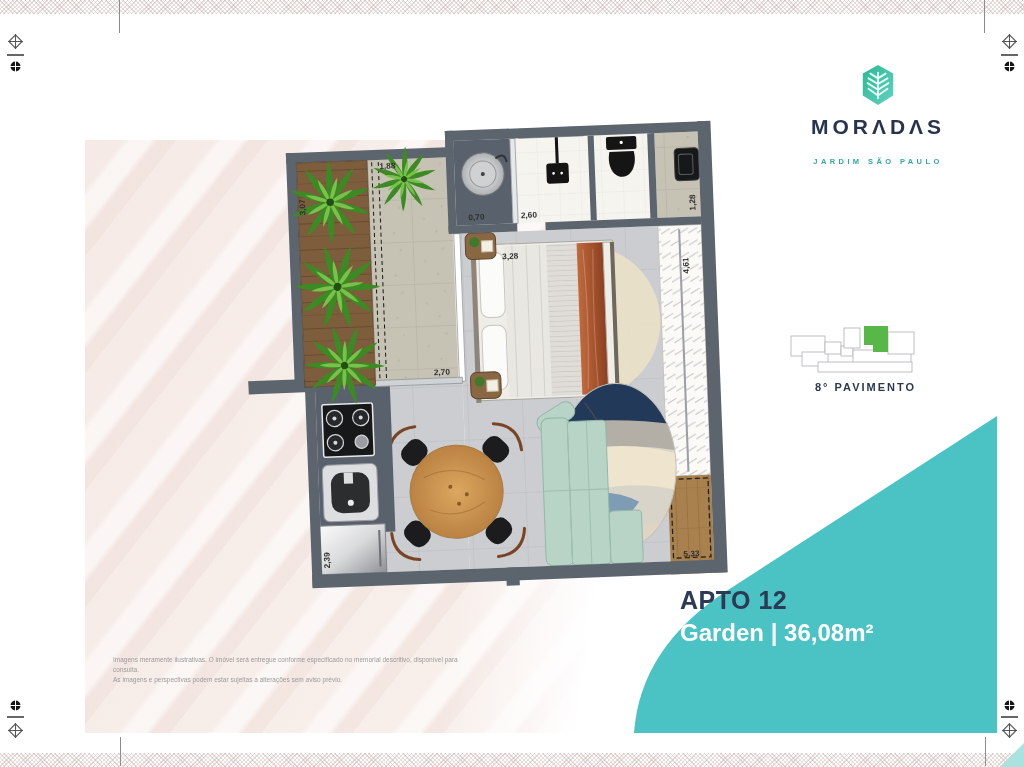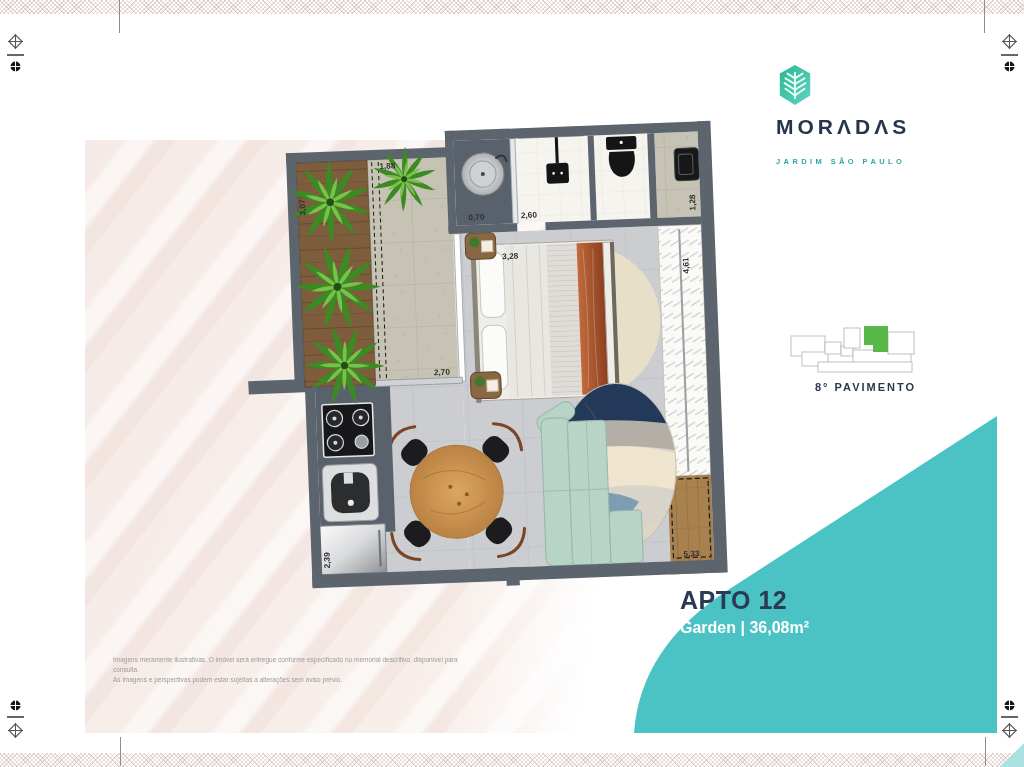--- a/index.html
+++ b/index.html
@@ -20,32 +20,32 @@
     background:
       linear-gradient(98deg, rgba(255,255,255,0) 44%, #ffffff 58%),
       repeating-linear-gradient(128deg, rgba(255,255,255,0) 0 30px, rgba(255,255,255,.55) 36px 52px, rgba(235,214,208,.30) 58px 72px),
       linear-gradient(115deg,#f5eae6 0%,#f8efeb 55%,#faf3ef 100%);}
 
   
   .regmark{position:absolute;width:22px;display:flex;flex-direction:column;align-items:center;gap:5px;}
   .cropline{position:absolute;background:#8d8d8d;}
 
   
-  .logo{position:absolute;left:776px;top:64px;width:150px;}
+  .logo{position:absolute;left:803px;top:64px;width:150px;text-align:center;}
   .brand{font-size:21px;font-weight:bold;letter-spacing:4px;color:#27344f;margin-top:5px;white-space:nowrap;}
   .brand-sub{font-size:7.5px;font-weight:bold;letter-spacing:3.4px;color:#2fa8a3;margin-top:18px;white-space:nowrap;}
 
   
   .keyplan-label{position:absolute;left:788px;top:381px;width:155px;text-align:center;
     font-size:11px;font-weight:bold;letter-spacing:2px;color:#2b3850;white-space:nowrap;}
 
   
   .unit-block{position:absolute;left:680px;top:586px;width:290px;text-align:left;}
   .unit-title{font-size:25px;font-weight:bold;color:#2b3a55;letter-spacing:.5px;}
-  .unit-sub{font-size:16px;font-weight:bold;color:#ffffff;margin-top:4px;}
+  .unit-sub{font-size:24px;font-weight:bold;color:#ffffff;margin-top:4px;}
 
   
   .disclaimer{position:absolute;left:113px;top:655px;width:360px;font-size:6.5px;line-height:1.55;color:#9b9b9b;}
   .pagenum{position:absolute;left:0;top:694px;width:1024px;text-align:center;font-size:8px;color:#8a8a8a;}
 
   .corner-teal{position:absolute;right:0;bottom:0;width:24px;height:24px;background:#a9e2df;
     clip-path:polygon(100% 0,100% 100%,0 100%);}
 
   
   .plan{position:absolute;left:247px;top:110px;width:475px;height:478px;transform:rotate(-2.2deg);}

